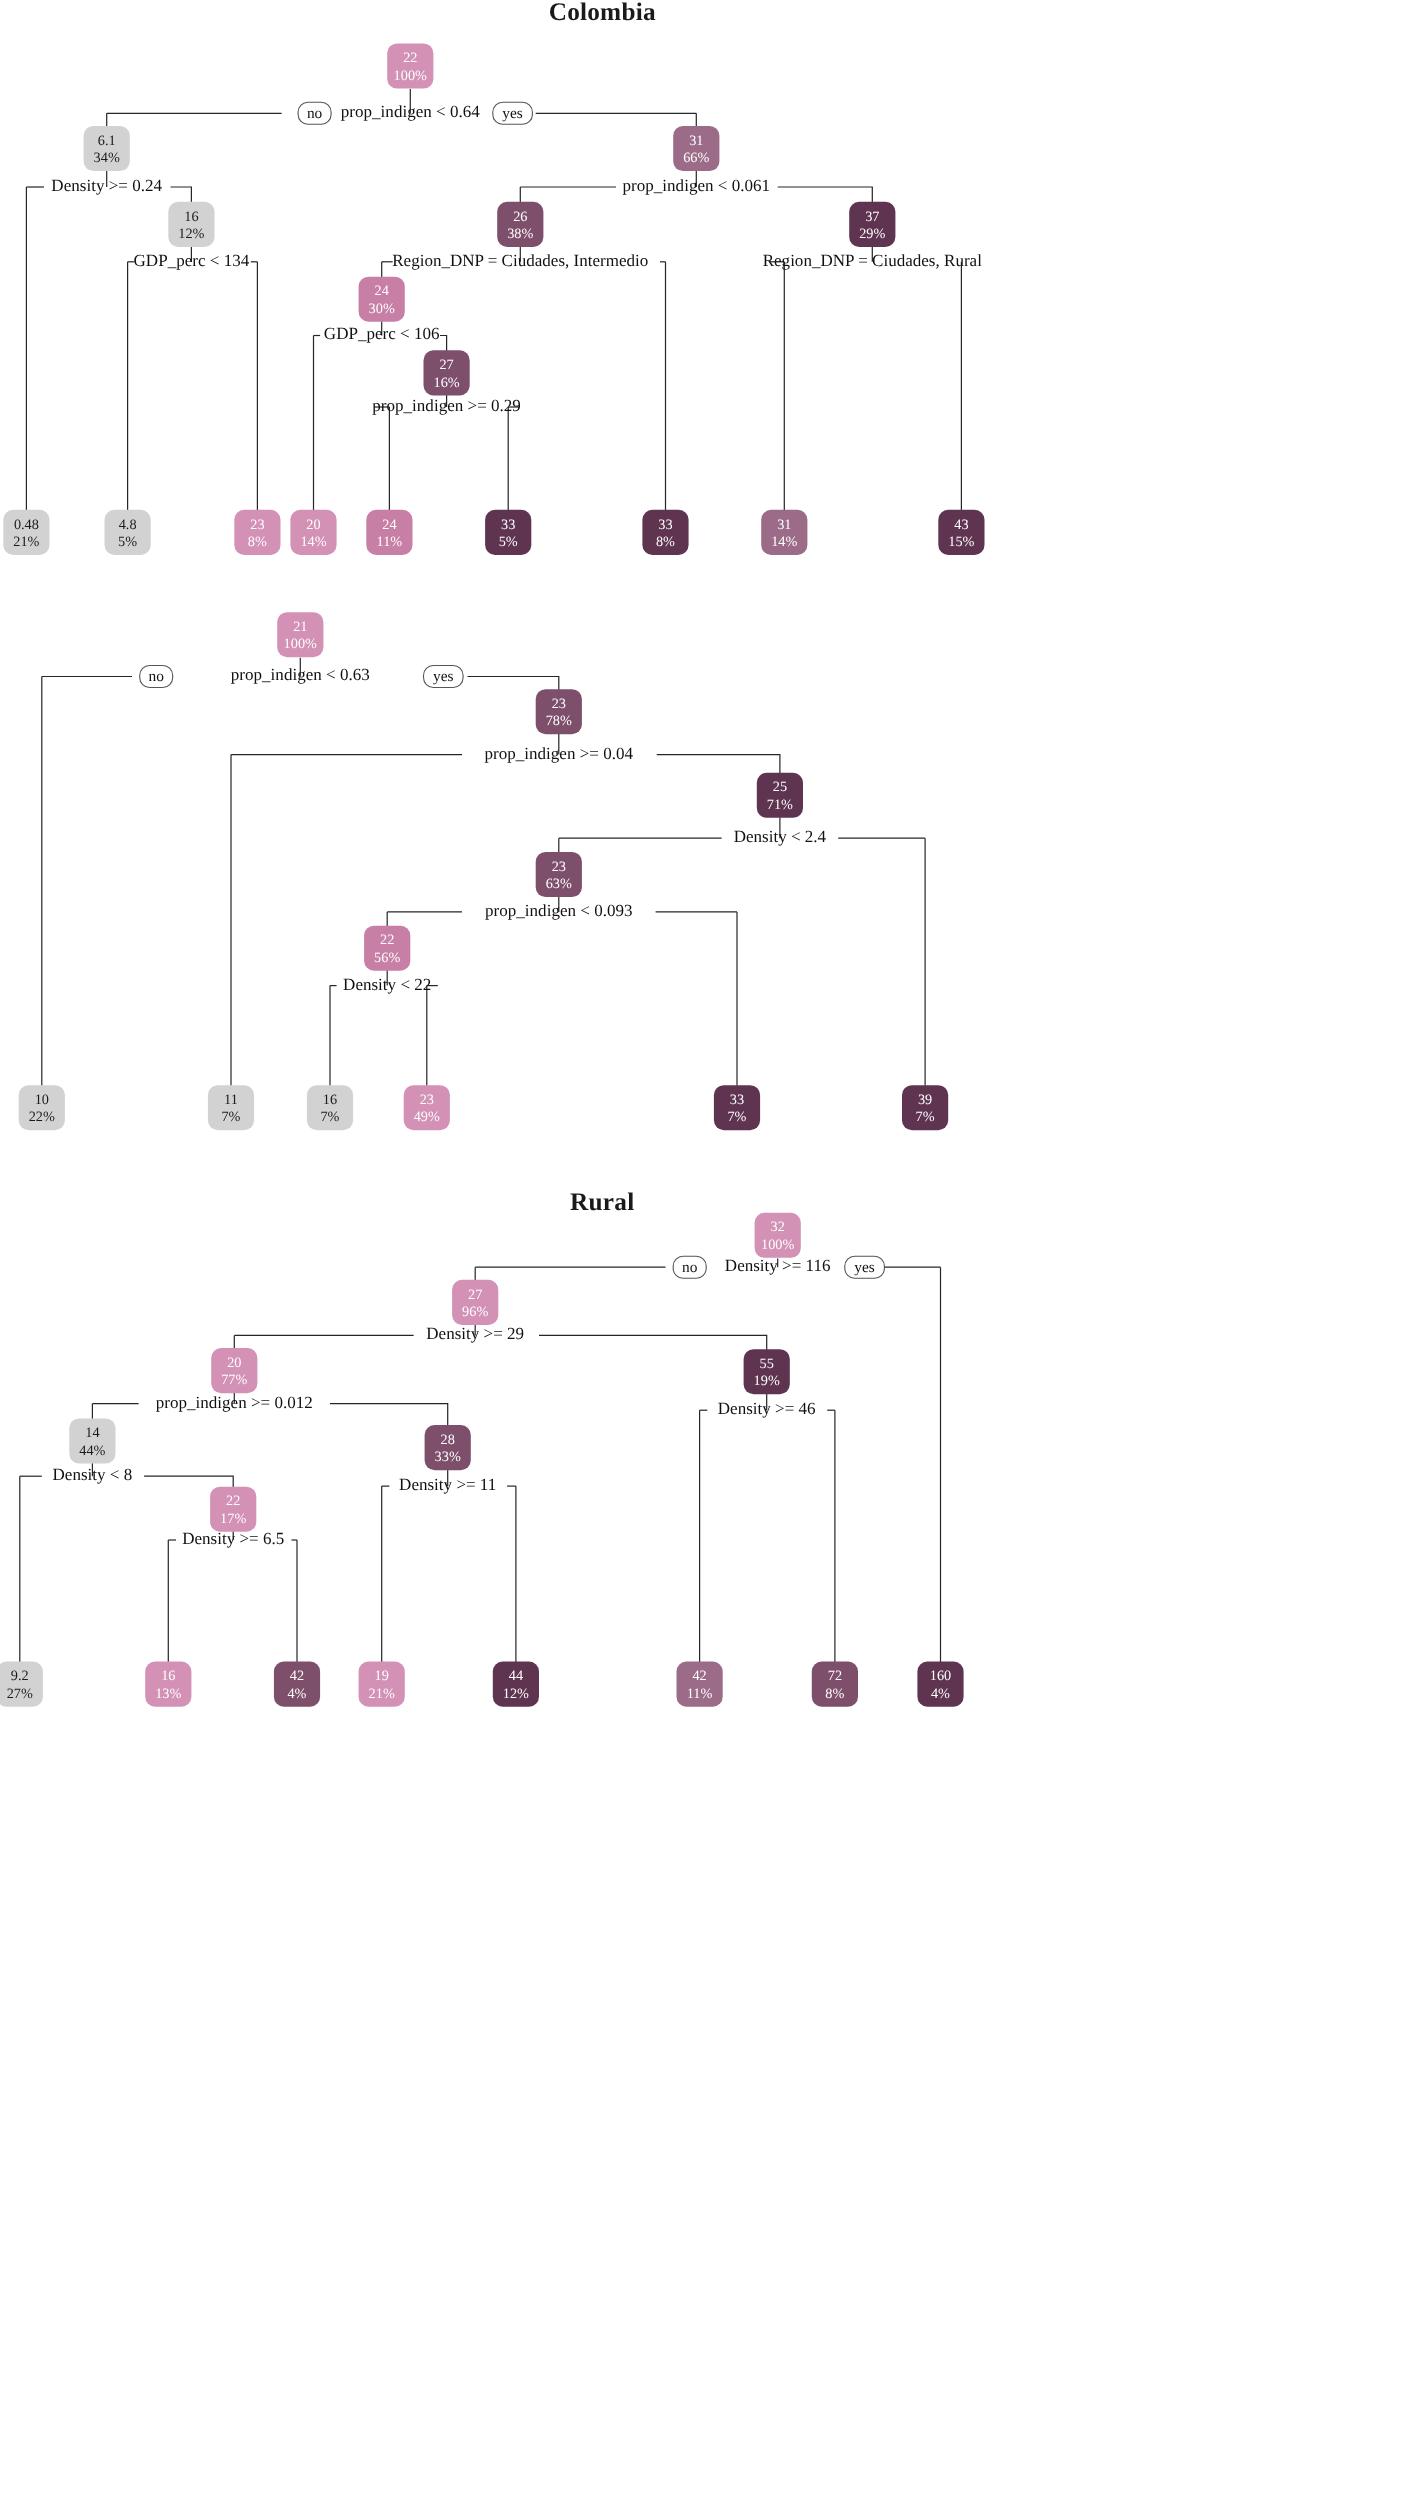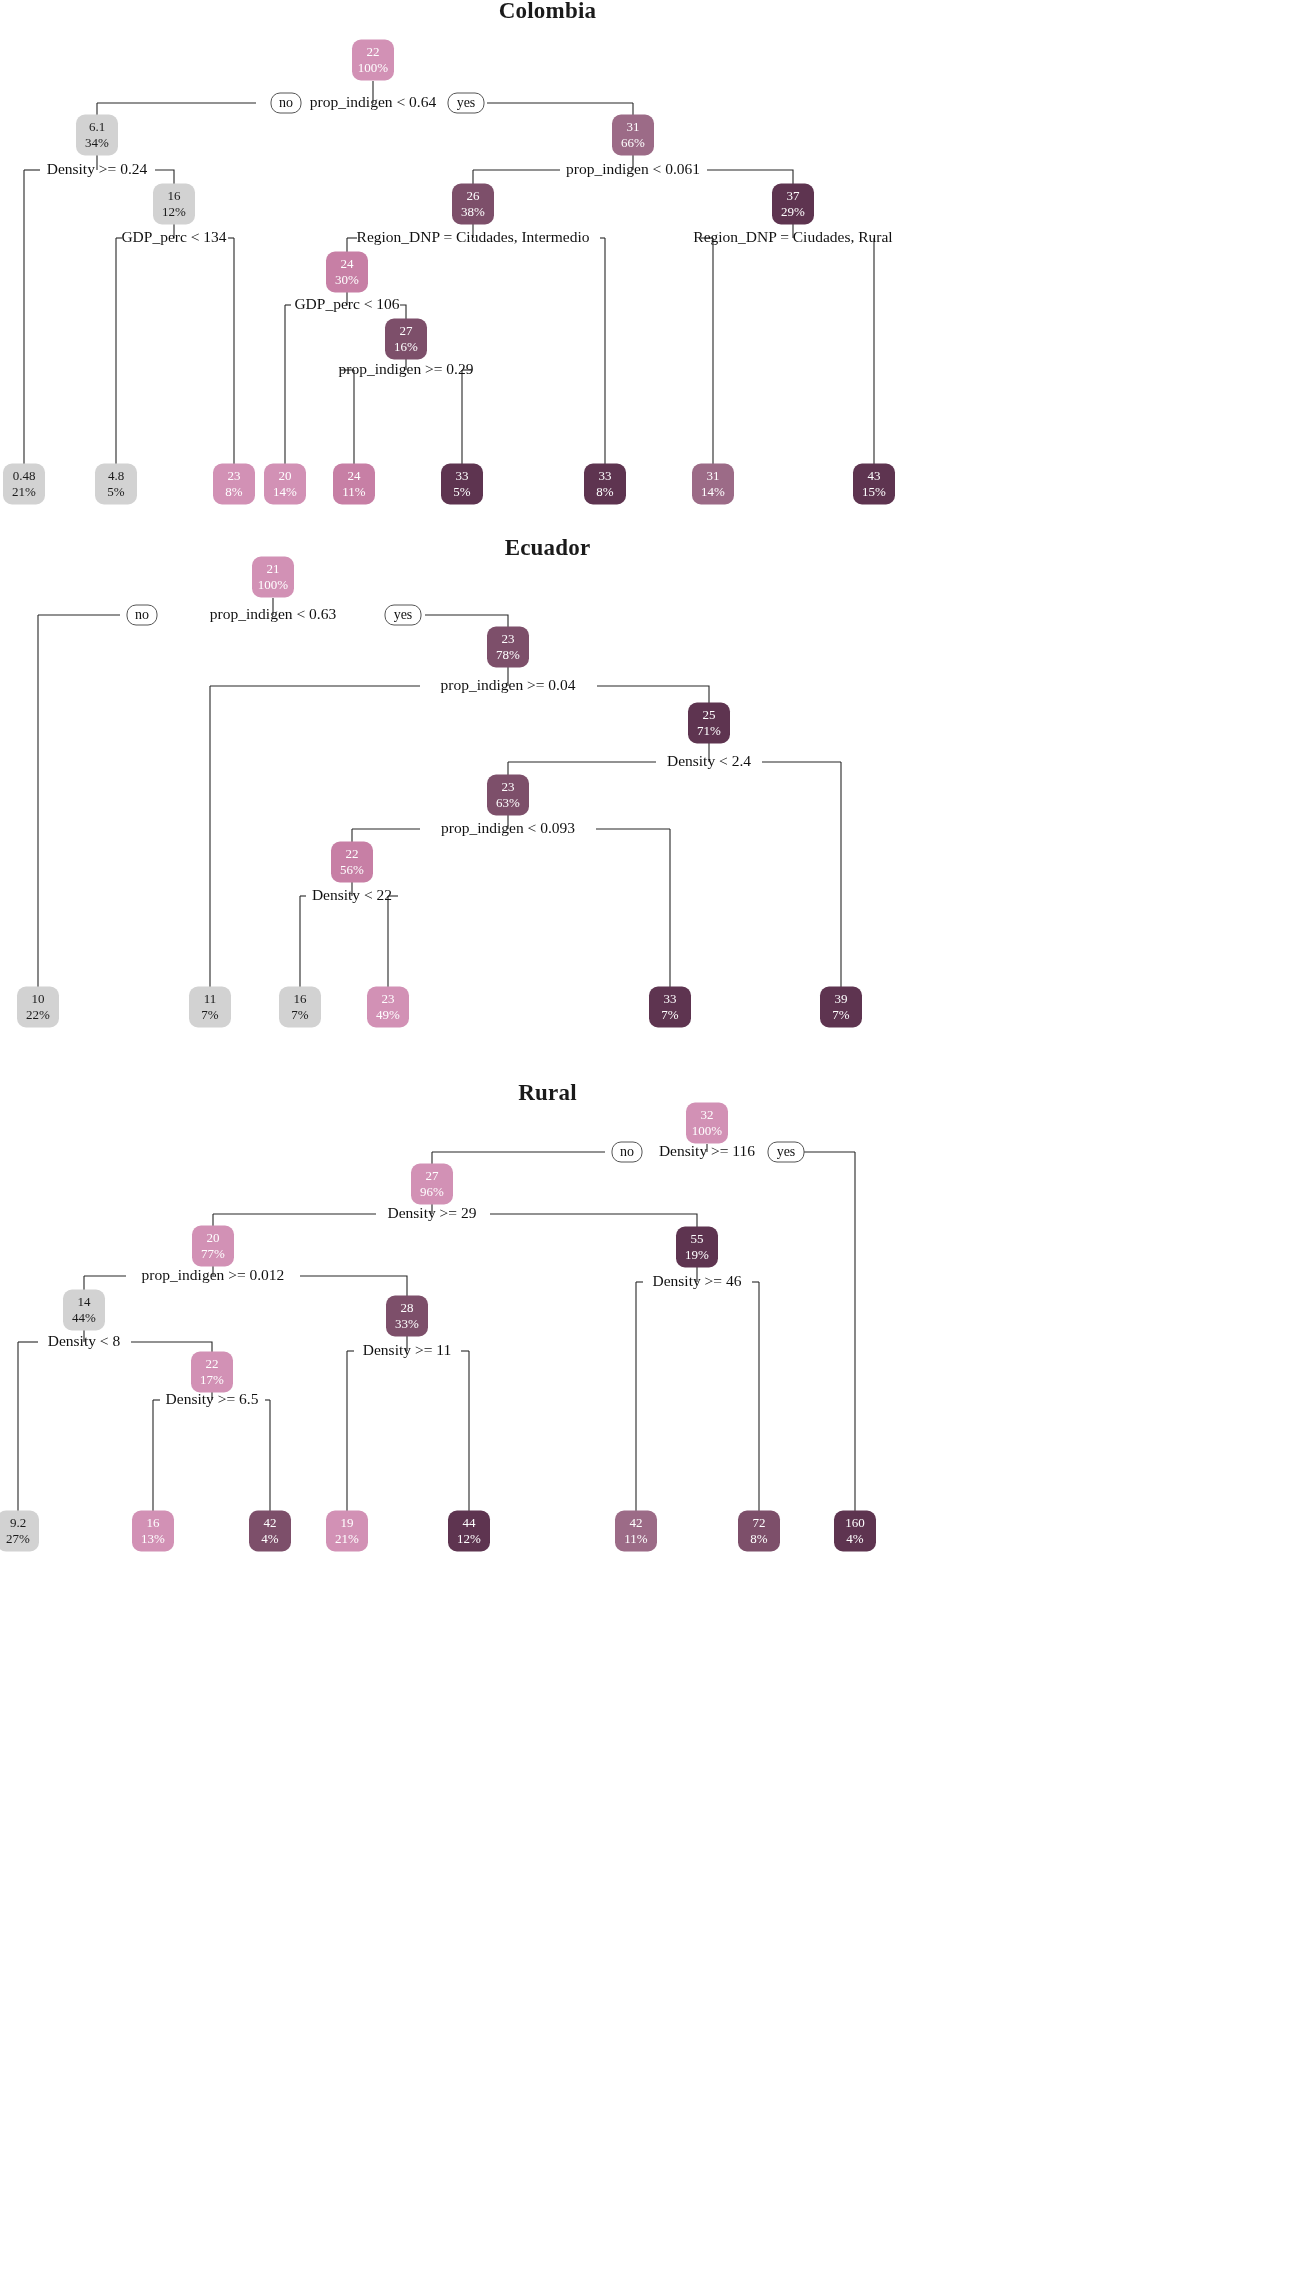--- a/index.html
+++ b/index.html
@@ -225,21 +225,20 @@
       </g>
       <g>
         <rect x="853" y="463.5" width="42" height="41" rx="9" ry="9" fill="#5e3450" class="node-shape"></rect>
         <text x="874" y="477.5" class="node-line1" fill="#ffffff">43</text>
         <text x="874" y="493.5" class="node-line2" fill="#ffffff">15%</text>
       </g>
     </svg>
 </div>
 
 <div class="tree-panel" id="panel-ecuador" style="height:545px;">
-  <div class="panel-title" style="top:5px;">Ecuador</div>
   <svg class="tree-svg" id="svg-ecuador" width="1291" height="545">
       <path d="M273,68 L273,85" class="edge"></path>
       <path d="M38,85 L120,85" class="edge"></path>
       <path d="M38,85 L38,457" class="edge"></path>
       <path d="M425,85 L508,85 L508,99" class="edge"></path>
       <g>
         <rect x="127" y="75" width="30" height="20" rx="9" ry="9" class="yesno-box"></rect>
         <text x="142" y="86" class="yesno-text">no</text>
       </g>
       <g>

